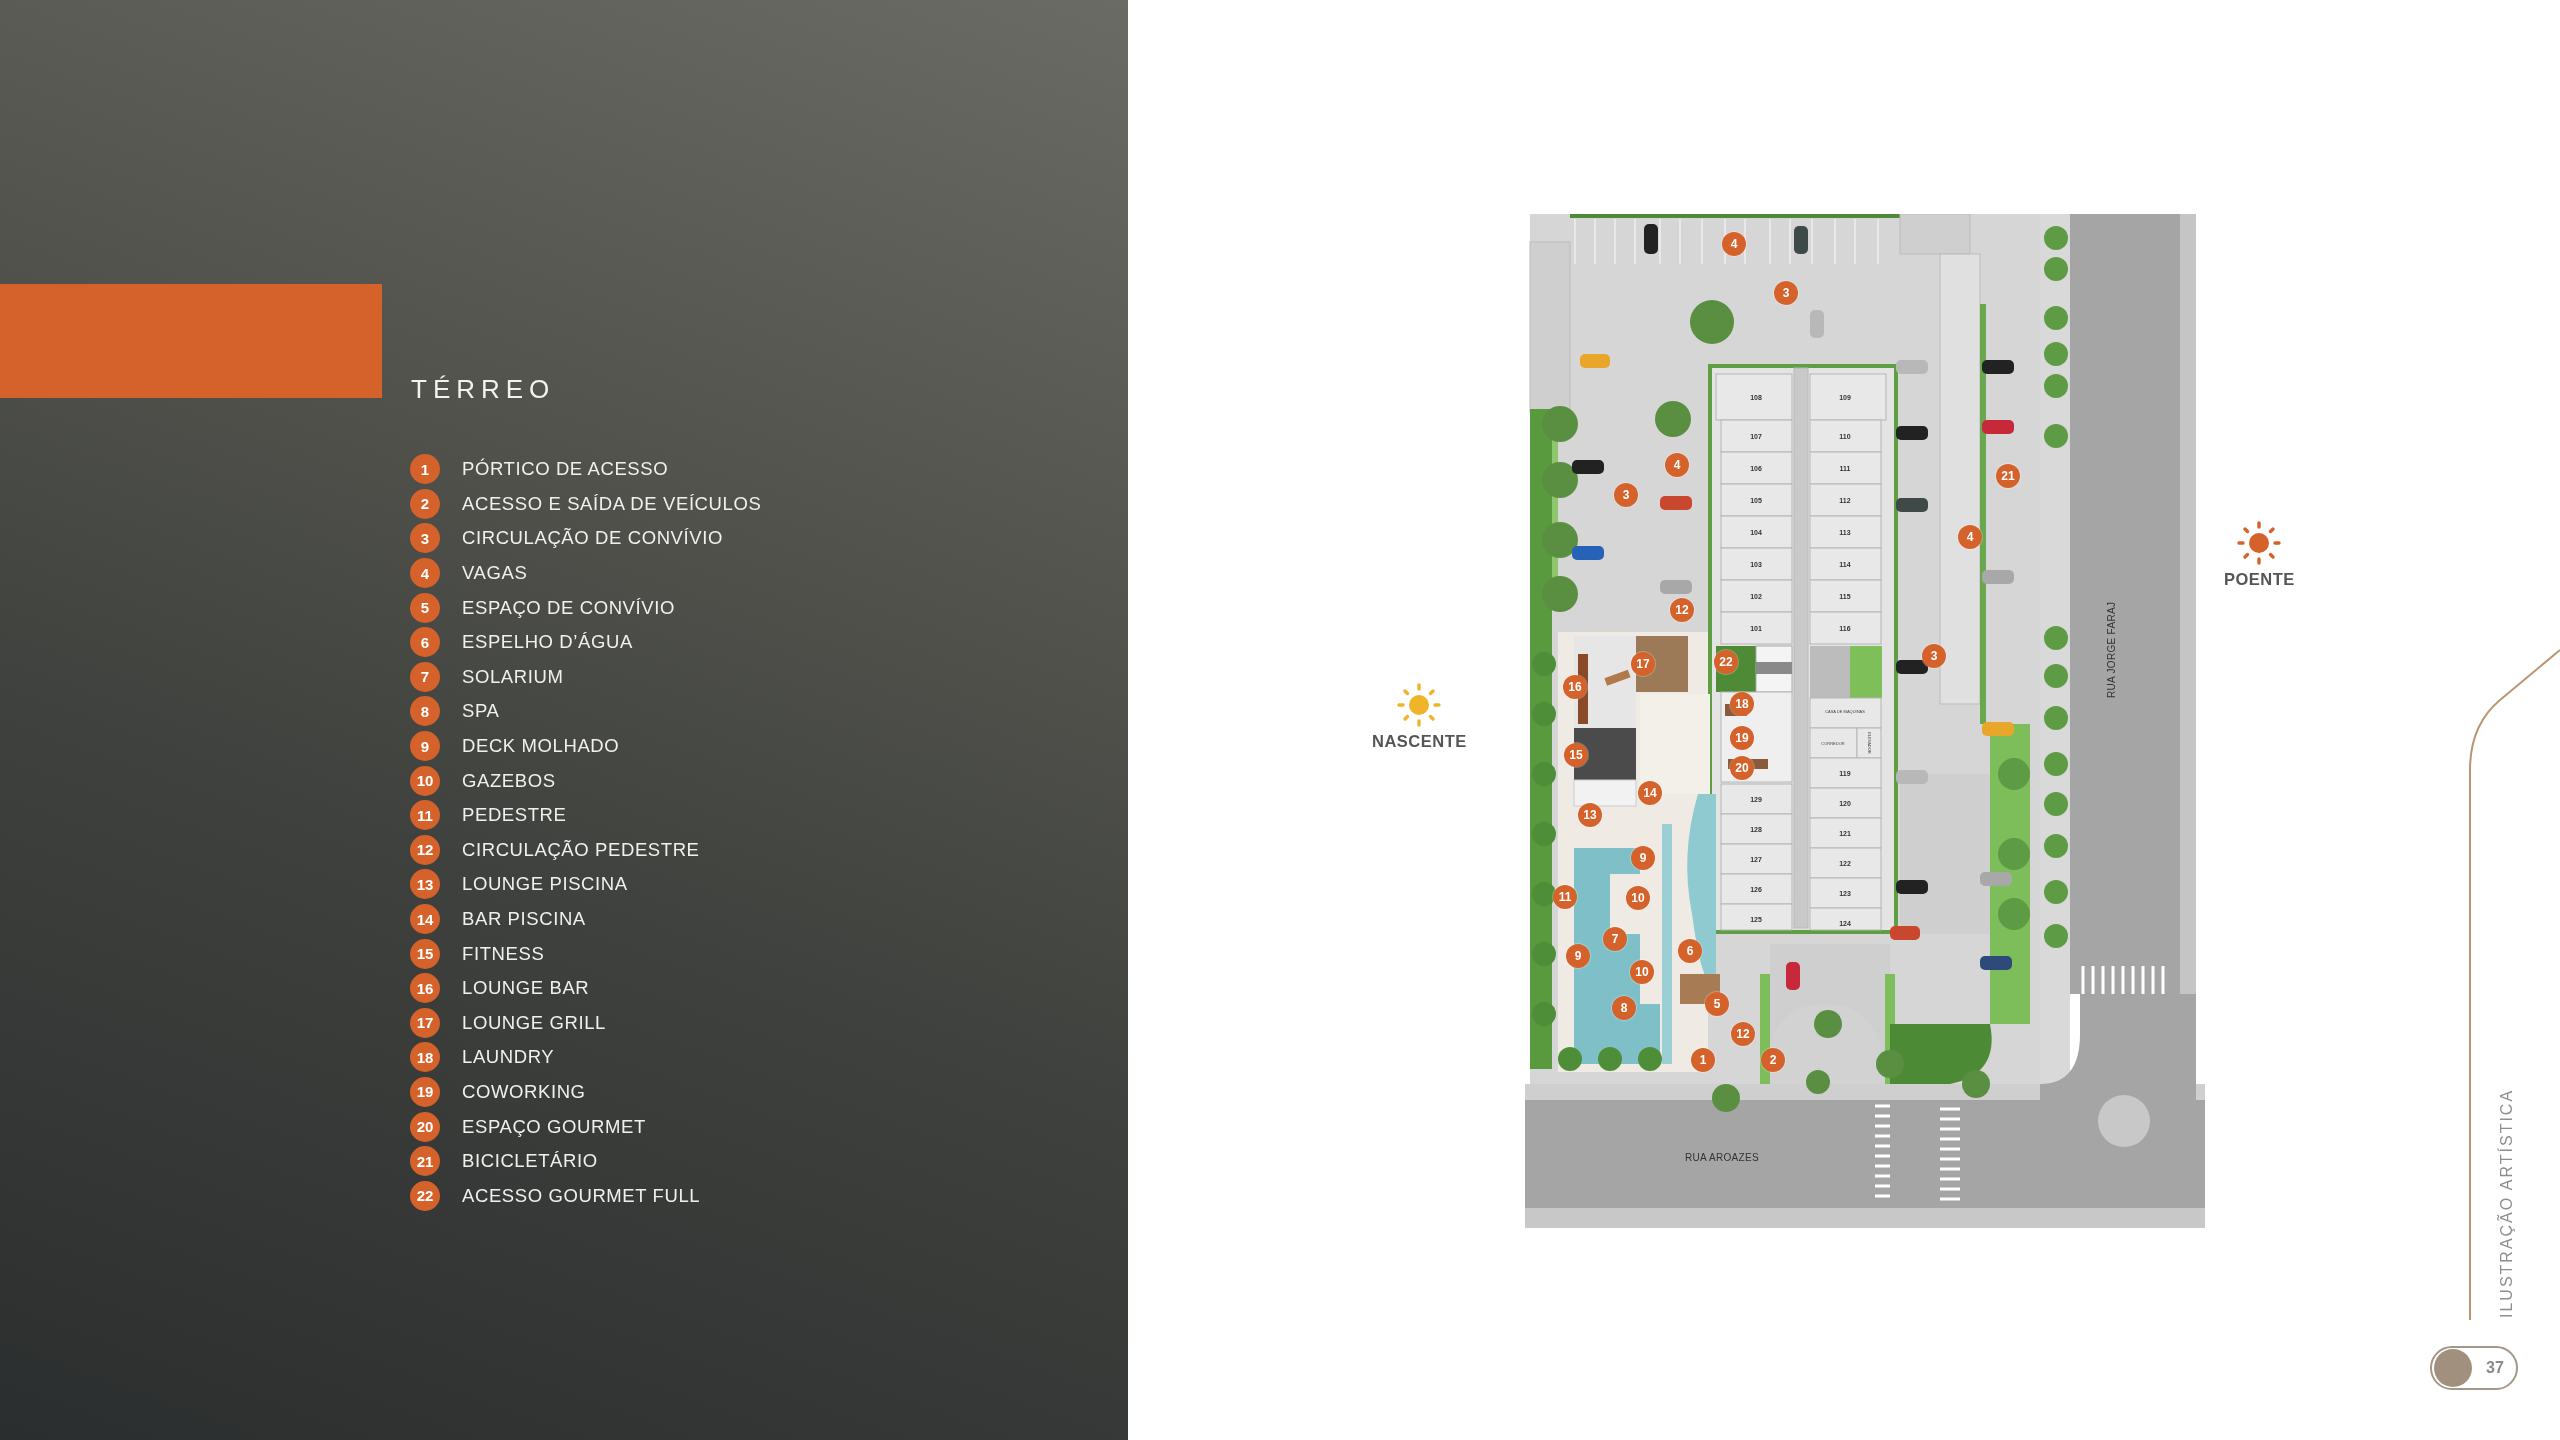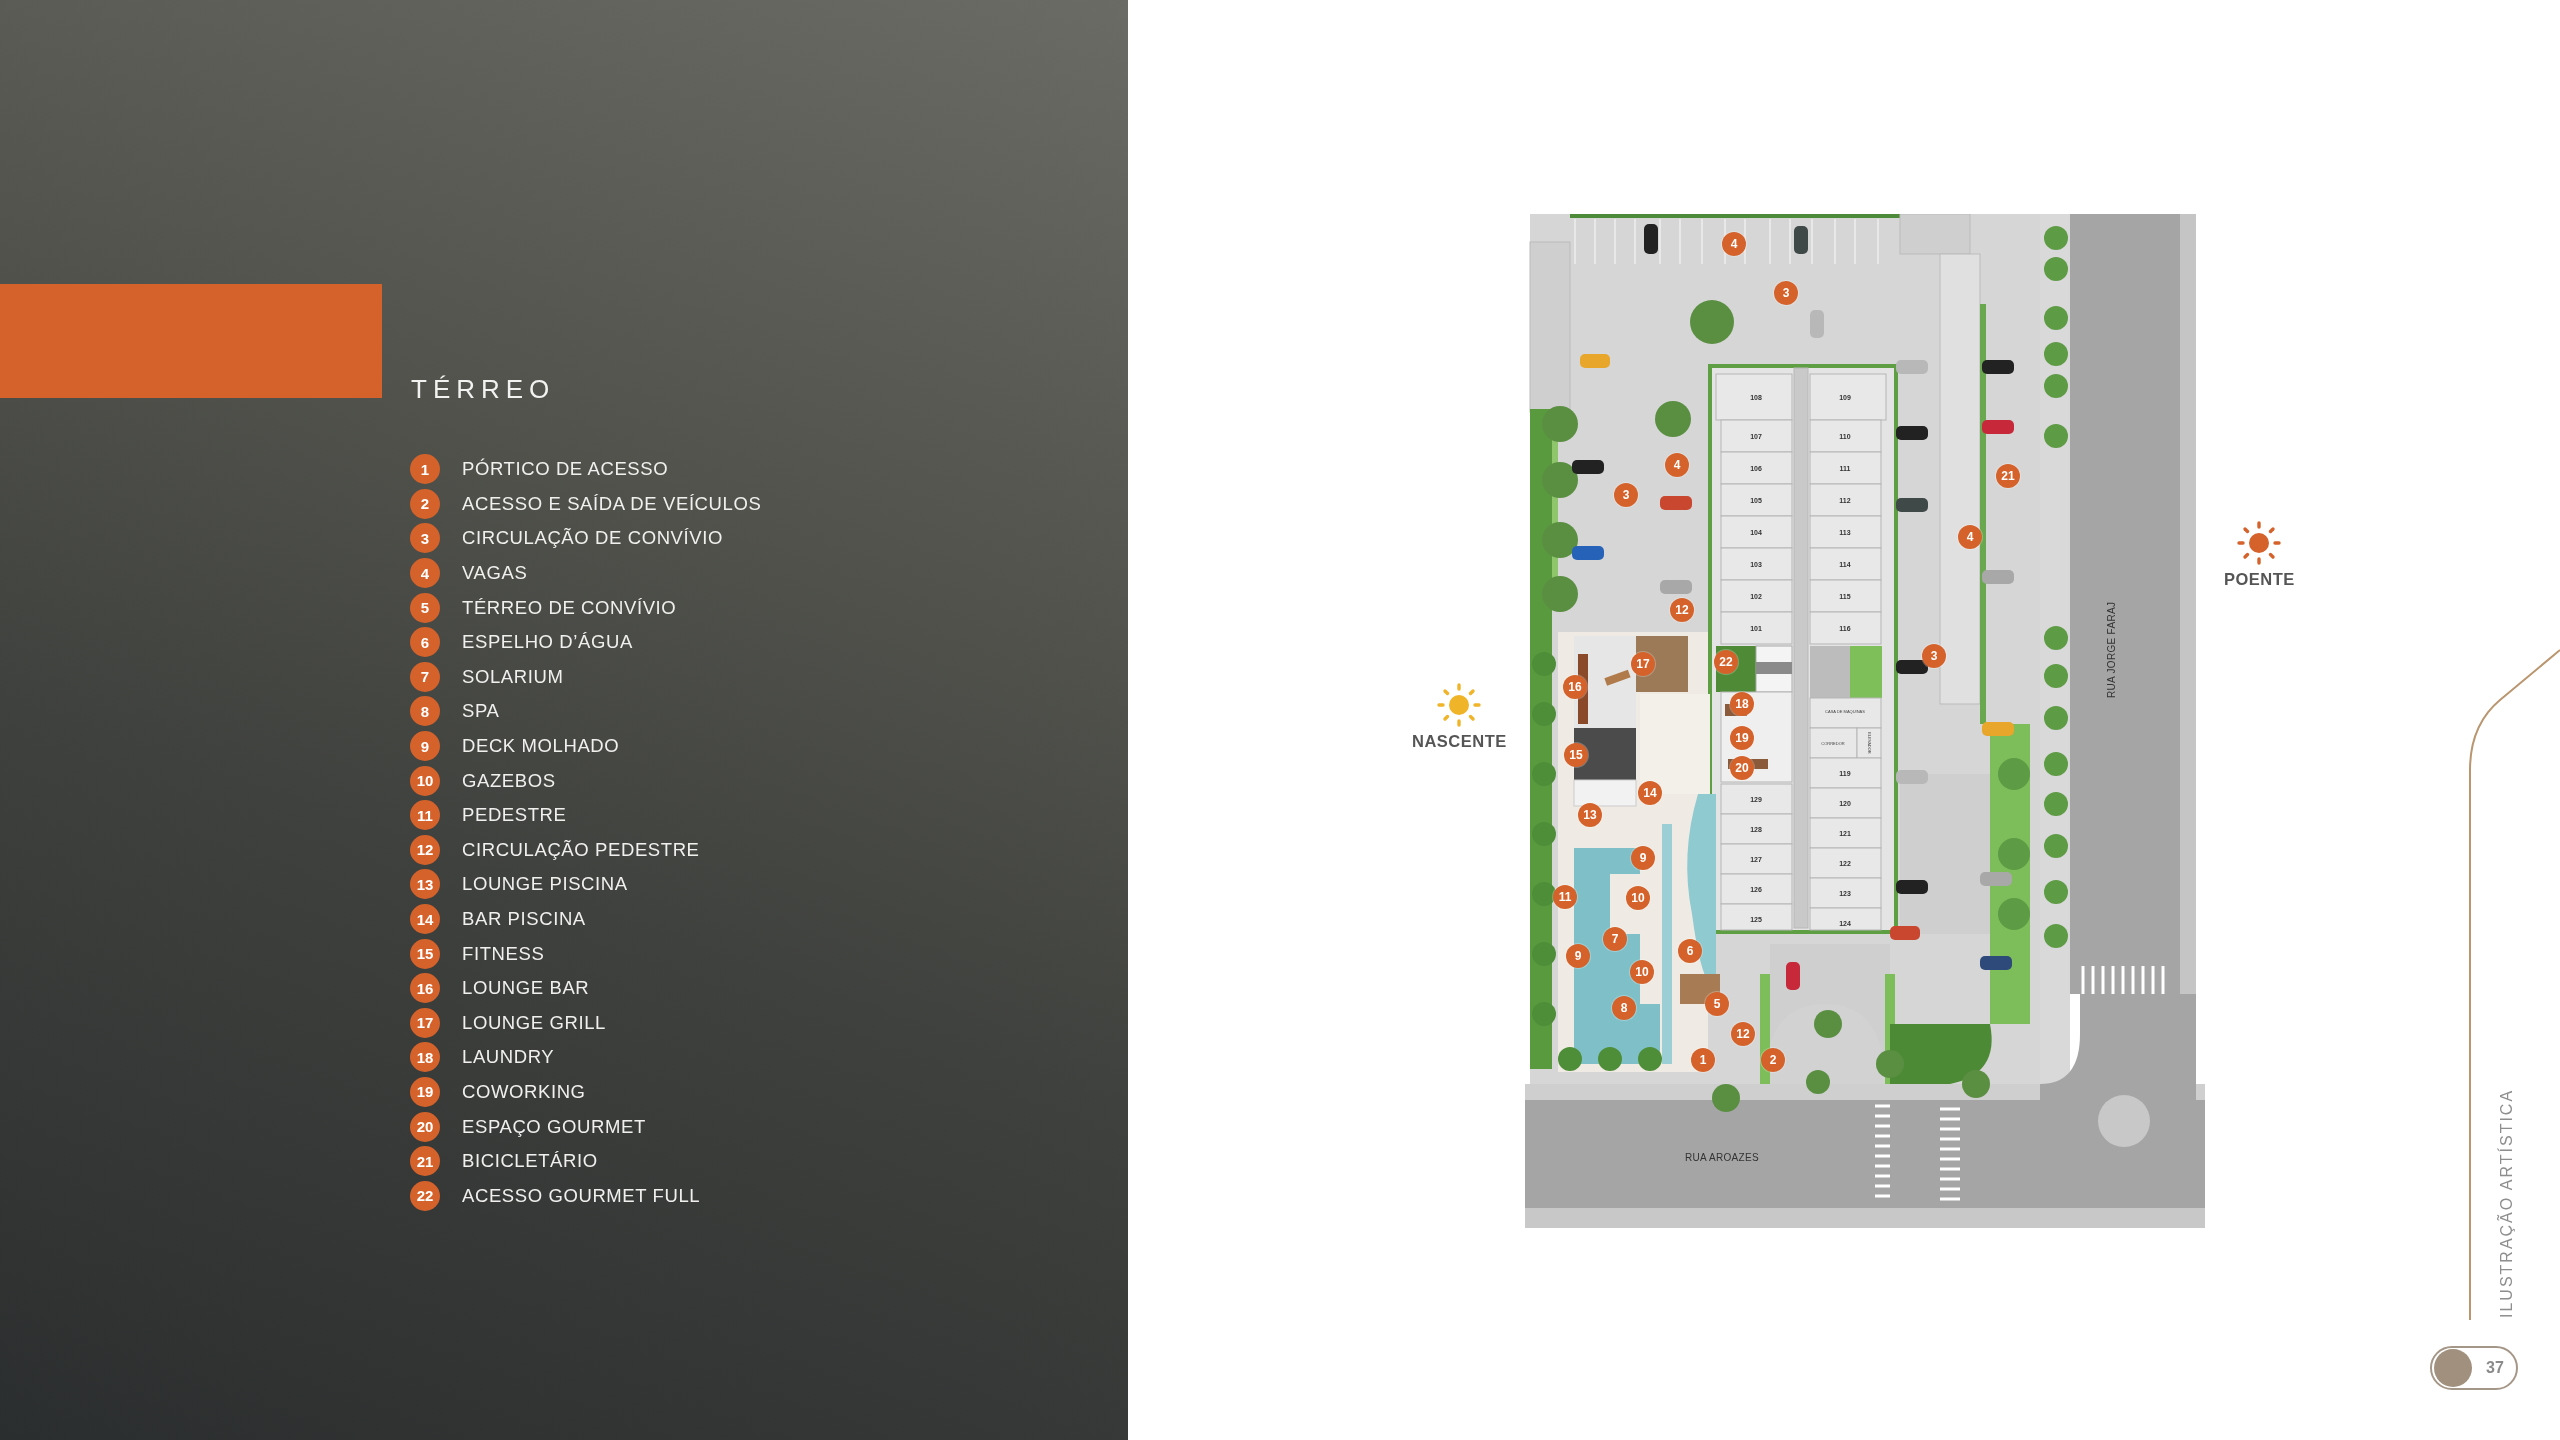--- a/index.html
+++ b/index.html
@@ -21,21 +21,21 @@
   .legend-num {
     width: 30px; height: 30px; border-radius: 50%; background: #d5622a; color: #fff;
     font-size: 15px; font-weight: 700; display: flex; align-items: center; justify-content: center;
     margin-right: 22px; flex-shrink: 0;
   }
   .legend-label { color: #f0f0ee; font-size: 18.5px; letter-spacing: 0.6px; font-weight: 400; }
 
   
   .sun { position: absolute; display: flex; flex-direction: column; align-items: center; }
   .sun-label { font-size: 16.5px; color: #555; font-weight: 700; letter-spacing: 0.5px; margin-top: 4px; }
-  .sun-nascente { left: 1412px; top: 682px; }
+  .sun-nascente { left: 1372px; top: 682px; }
   .sun-poente { left: 2224px; top: 520px; }
 
   
   .plan { position: absolute; left: 1520px; top: 214px; width: 686px; height: 1014px; }
   .plan svg { width: 100%; height: 100%; display: block; }
   .marker {
     position: absolute; width: 24px; height: 24px; border-radius: 50%; background: #d5622a; color: #fff;
     font-size: 12px; font-weight: 700; display: flex; align-items: center; justify-content: center;
     transform: translate(-50%, -50%); box-shadow: 0 0 0 1px rgba(255,255,255,0.25);
   }
@@ -74,21 +74,21 @@
       <div class="legend-item">
         <span class="legend-num">3</span>
         <span class="legend-label">CIRCULAÇÃO DE CONVÍVIO</span>
       </div>
       <div class="legend-item">
         <span class="legend-num">4</span>
         <span class="legend-label">VAGAS</span>
       </div>
       <div class="legend-item">
         <span class="legend-num">5</span>
-        <span class="legend-label">TÉRREO DE CONVÍVIO</span>
+        <span class="legend-label">ESPAÇO DE CONVÍVIO</span>
       </div>
       <div class="legend-item">
         <span class="legend-num">6</span>
         <span class="legend-label">ESPELHO D’ÁGUA</span>
       </div>
       <div class="legend-item">
         <span class="legend-num">7</span>
         <span class="legend-label">SOLARIUM</span>
       </div>
       <div class="legend-item">

